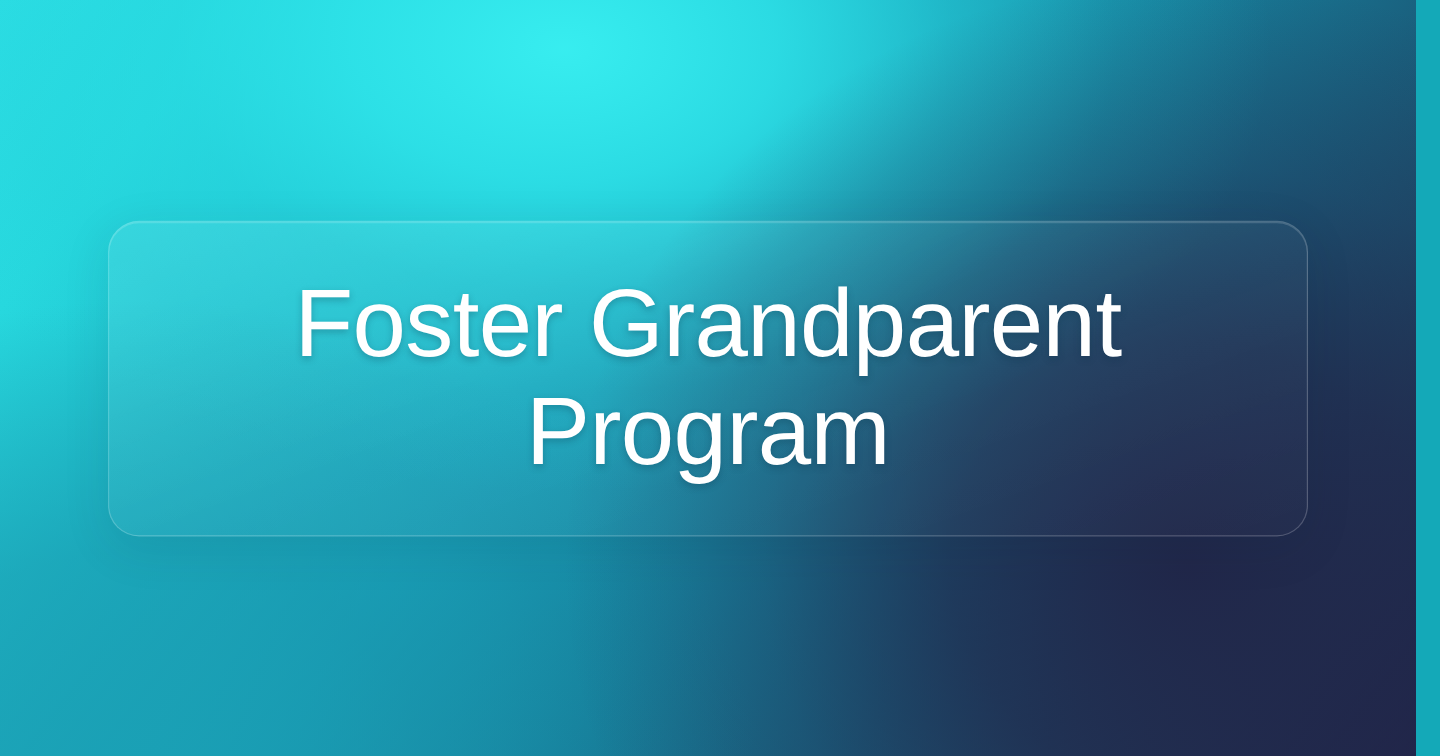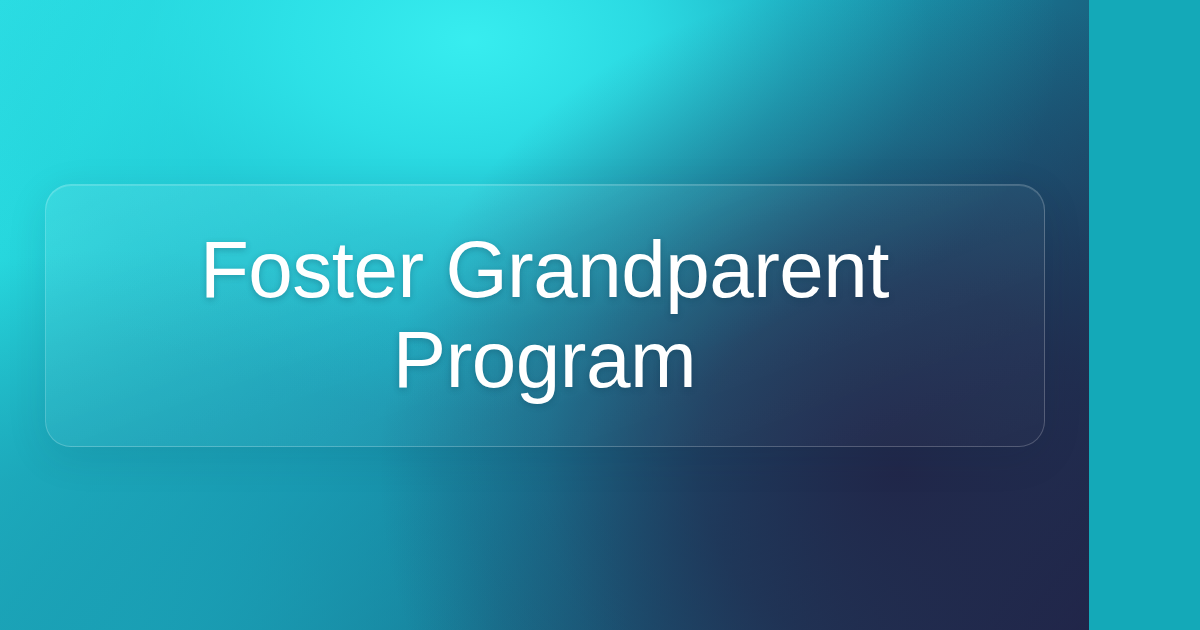--- a/index.html
+++ b/index.html
@@ -12,21 +12,21 @@
     width: 1200px;
     height: 630px;
     overflow: hidden;
     font-family: "Liberation Sans", sans-serif;
     background: #14a9b8;
   }
 
   
   .og-canvas {
     position: relative;
-    width: 1089px;
+    width: 1180px;
     height: 630px;
     overflow: hidden;
     background-color: #14532d;
   }
 
   
   .bg-base {
     position: absolute;
     inset: 0;
     background: linear-gradient(

